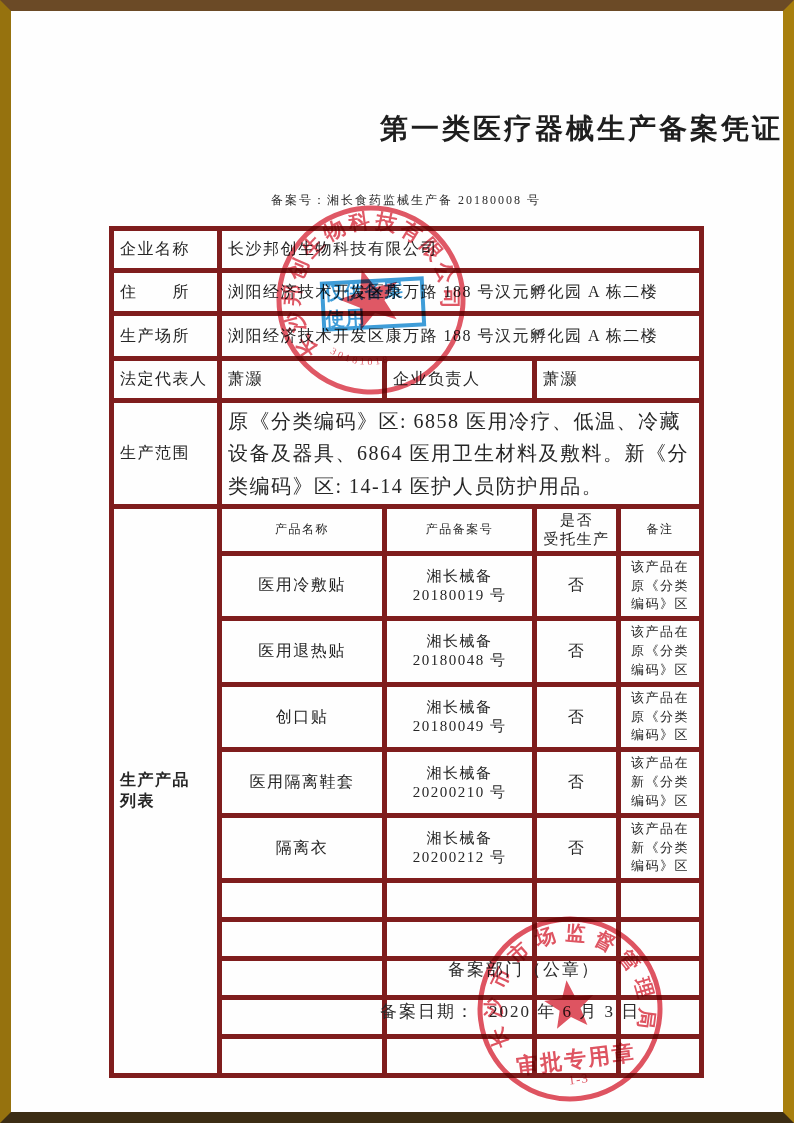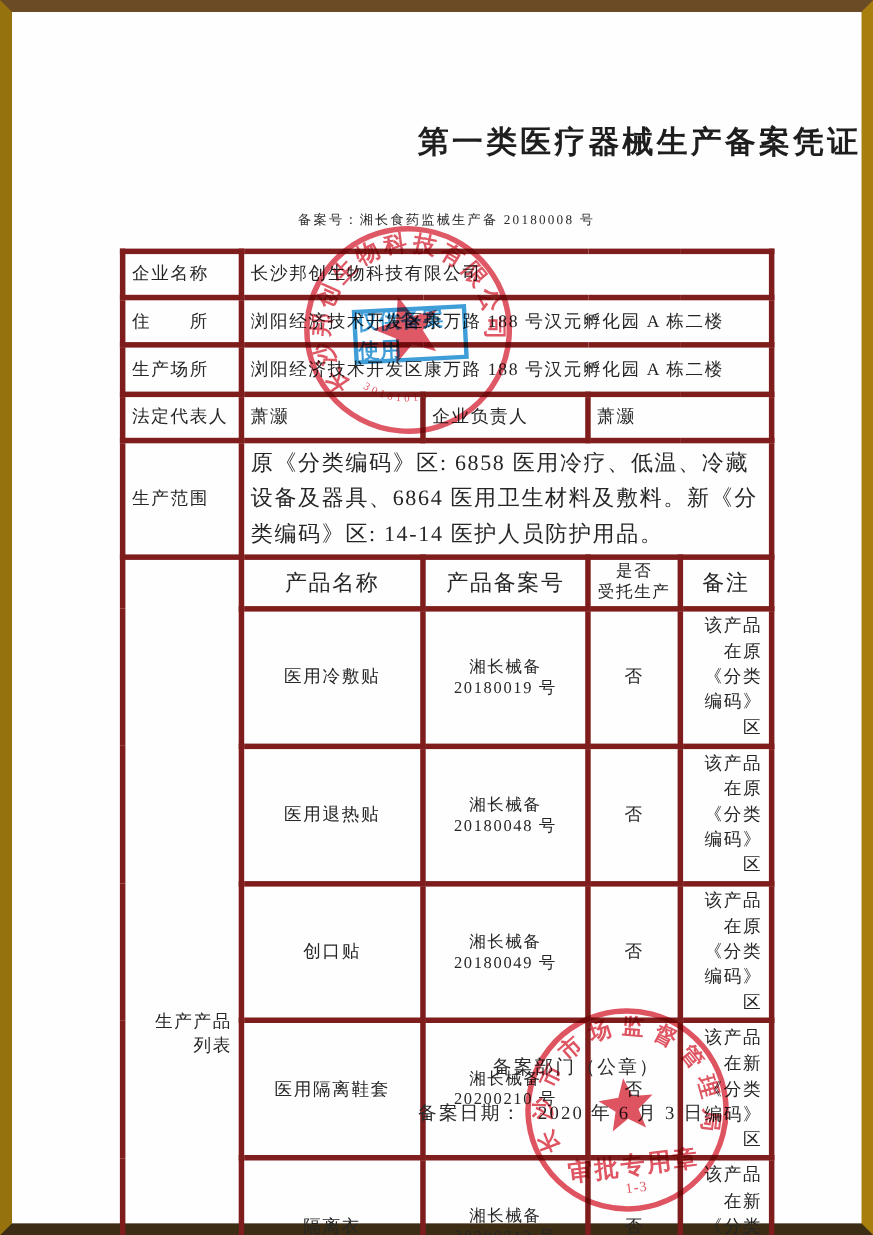--- a/index.html
+++ b/index.html
@@ -43,24 +43,24 @@
   .pre{white-space:pre-line;margin-left:33px;}
   tr.r-top{height:42px;}
   tr.r-addr{height:43px;}
   tr.r-site{height:45px;}
   tr.r-rep{height:42px;margin-top:40px;}
   tr.r-scope{height:72px;}
   tr.r-phead{height:46px;}
   tr.r-prod{height:39px;}
   td.scope-val{font-size:20px;line-height:1.62;padding:4px 10px 4px 10px;letter-spacing:1px;}
   td.center{text-align:center;padding:2px 3px;}
-  td.prod-label{text-align:right;letter-spacing:2px;padding:0 14px;}
+  td.prod-label{text-align:left;letter-spacing:2px;padding:0 14px;font-weight:bold;}
   td.num-cell{font-size:15px;}
-  td.remark-cell{font-size:16px;line-height:1.45;letter-spacing:0;padding:1px 2px;text-align:right;}
-  td.head-cell{text-align:center;font-size:20px;letter-spacing:1px;}
+  td.remark-cell{font-size:13px;line-height:1.45;letter-spacing:0;padding:1px 2px;}
+  td.head-cell{text-align:center;font-size:12px;letter-spacing:1px;}
   td.head-small{font-size:15px;line-height:1.25;}
 
   .footer-dept{
     position:absolute;top:947px;left:437px;
     font-size:17px;letter-spacing:2px;color:#2a2a2a;
   }
   .footer-date{
     position:absolute;top:989px;left:369px;
     font-size:17px;letter-spacing:2px;color:#2a2a2a;
     display:flex;gap:14px;

